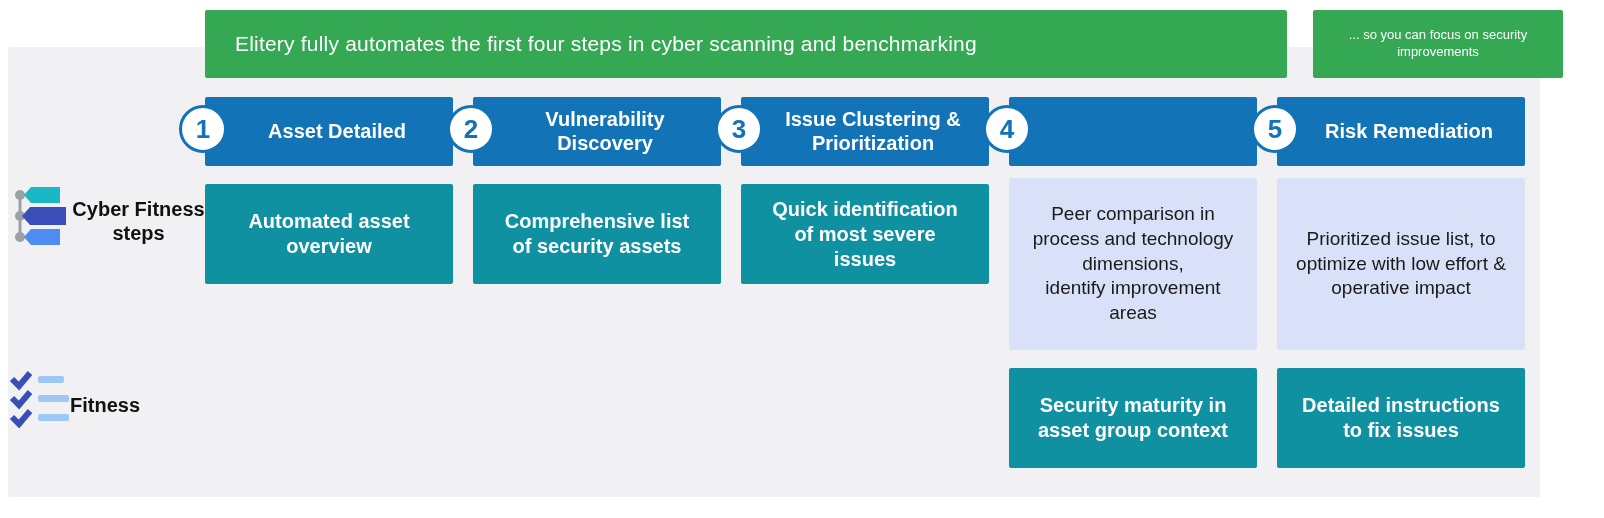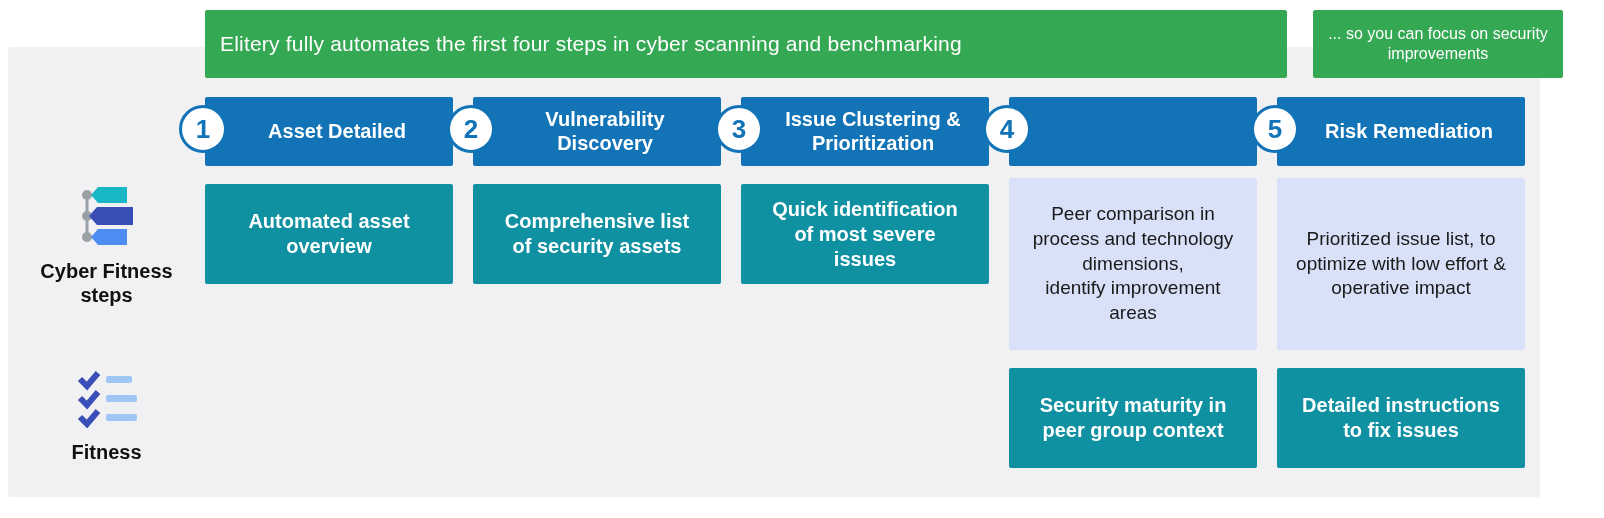--- a/index.html
+++ b/index.html
@@ -16,29 +16,29 @@
     font-family:"Liberation Sans", sans-serif;
     width:1604px;height:518px;position:relative;overflow:hidden;
   }
   .panel{
     position:absolute;left:8px;top:47px;width:1532px;height:450px;
     background:var(--panel);border-radius:2px;
   }
   .banner-main{
     position:absolute;left:205px;top:10px;width:1082px;height:68px;
     background:var(--green);color:#fff;display:flex;align-items:center;
-    padding-left:15px;font-size:21px;letter-spacing:.2px;border-radius:2px;
+    padding-left:30px;font-size:21px;letter-spacing:.2px;border-radius:2px;
   }
   .banner-side{
     position:absolute;left:1313px;top:10px;width:250px;height:68px;
     background:var(--green);color:#fff;display:flex;align-items:center;justify-content:center;
-    text-align:center;font-size:16px;line-height:1.28;border-radius:2px;padding:0 6px;
+    text-align:center;font-size:13px;line-height:1.28;border-radius:2px;padding:0 6px;
   }
   .rail{
-    position:absolute;left:8px;width:197px;display:flex;flex-direction:column;align-items:center;
+    position:absolute;left:8px;width:197px;display:flex;flex-direction:row;align-items:center;
     text-align:center;color:#111;
   }
   .rail.steps{top:183px;}
   .rail.outcomes{top:370px;}
   .rail-label{font-weight:bold;font-size:20px;line-height:1.22;margin-top:8px;max-width:160px;color:#111;}
   .cols{
     position:absolute;left:205px;top:97px;display:flex;gap:20px;
   }
   .col{width:248px;display:flex;flex-direction:column;}
   .col-header{
@@ -138,21 +138,21 @@
 issues</div>
   </div>
 
   <div class="col">
     <div class="col-header">
       <span class="step-circle">4</span>
     </div>
     <div class="col-body">Peer comparison in process and technology dimensions,
 identify improvement areas</div>
     <div class="col-outcome">Security maturity in
-peer group context</div>
+asset group context</div>
   </div>
 
   <div class="col">
     <div class="col-header">
       <span class="step-circle">5</span>
       <span>Risk Remediation</span>
     </div>
     <div class="col-body">Prioritized issue list, to optimize with low effort &amp; operative impact</div>
     <div class="col-outcome">Detailed instructions
 to fix issues</div>

